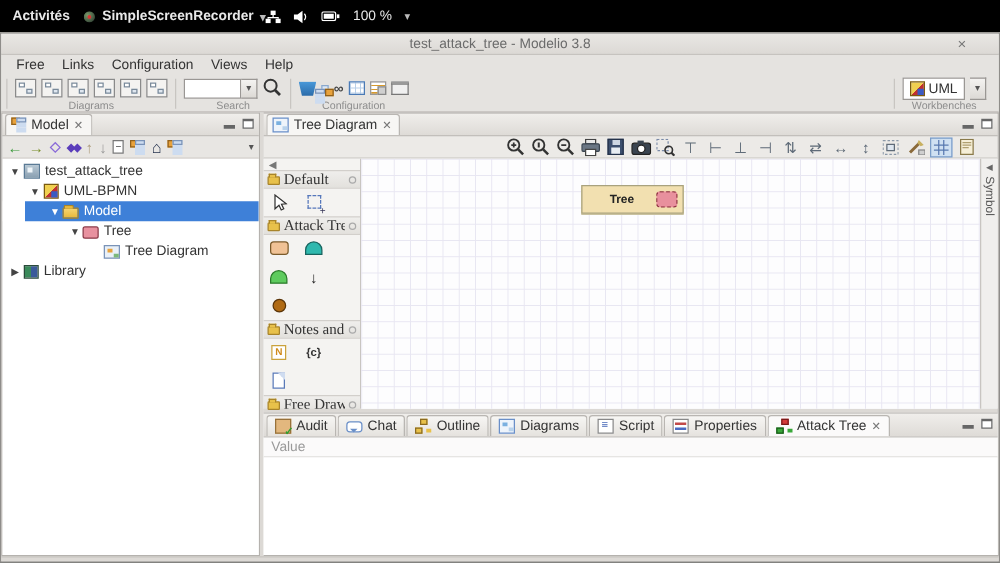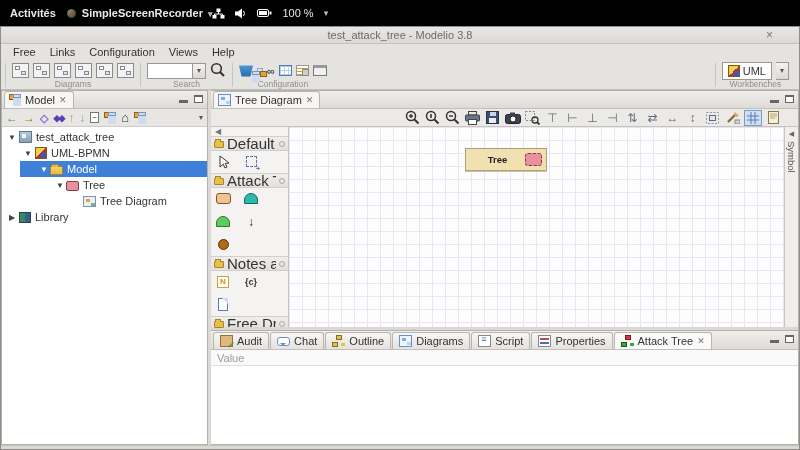--- a/index.html
+++ b/index.html
@@ -112,21 +112,21 @@
   .grid-active{background:#cfe0f2;border:1px solid #7a9cc8;width:18px;height:16px;}
   .ebody{flex:1;display:flex;min-height:0;background:#fff;}
 
   
   .palette{width:78px;background:#f4f3f1;border-right:1px solid #c8c5c1;display:flex;flex-direction:column;font-size:10px;}
   .pal-top{height:13px;display:flex;justify-content:flex-start;align-items:center;padding-left:4px;color:#777;font-size:8px;}
   .pal-h{height:15px;display:flex;align-items:center;gap:3px;background:linear-gradient(#efeeec,#e3e1dd);
     border-top:1px solid #d2cfcb;border-bottom:1px solid #d2cfcb;padding:0 3px;}
   .pal-h .fold{width:10px;height:7px;background:#e8c14a;border:1px solid #a8842a;border-radius:1px;position:relative;flex:none;margin-top:1px;}
   .pal-h .fold::before{content:"";position:absolute;top:-3px;left:0;width:4px;height:2px;background:#e8c14a;border:1px solid #a8842a;border-bottom:none;}
-  .pal-h .plabel{flex:1;font-size:15px;color:#333;white-space:nowrap;overflow:hidden;}
+  .pal-h .plabel{flex:1;font-size:12px;color:#333;white-space:nowrap;overflow:hidden;font-family:Liberation Serif, serif;}
   .pal-h .pin{width:6px;height:6px;border:1px solid #aaa;border-radius:50%;flex:none;}
   .pal-items{display:flex;flex-wrap:wrap;padding:3px 2px 4px 4px;gap:8px 12px;align-items:center;}
   .pitem{width:16px;height:15px;display:flex;align-items:center;justify-content:center;}
   .marq{width:11px;height:11px;border:1px dashed #5577bb;position:relative;}
   .marq::after{content:"+";position:absolute;right:-5px;bottom:-7px;color:#335;font-size:8px;}
   .p-node{width:15px;height:11px;background:#f0c296;border:1px solid #7a5a2a;border-radius:3px;}
   .p-and{width:14px;height:11px;background:#2fb8ae;border:1px solid #17635e;border-radius:7px 7px 0 0;}
   .p-or{width:14px;height:11px;background:#5ecb5e;border:1px solid #2a7a2a;border-radius:7px 7px 0 0;}
   .p-circ{width:11px;height:11px;background:#b06a14;border:1px solid #5a3408;border-radius:50%;}
   .p-note{width:12px;height:12px;background:#fff;border:1px solid #caa23c;color:#d08a1a;font-weight:bold;font-size:8px;

